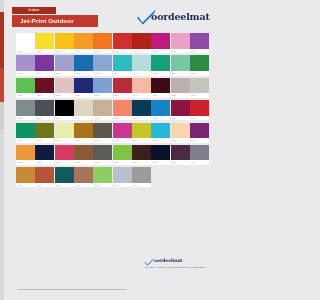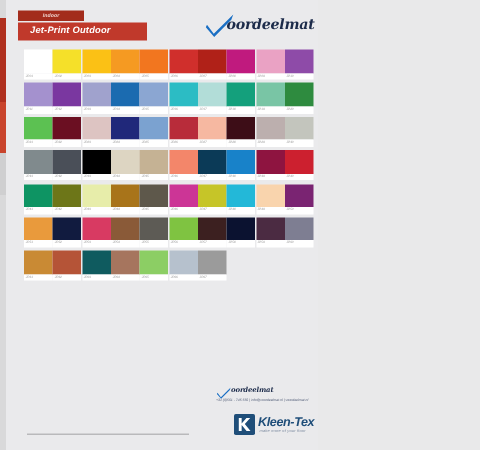--- a/index.html
+++ b/index.html
@@ -11,21 +11,21 @@
   }
   #page{position:relative;width:212px;height:300px;background:#e9e9ea;}
 
   
   .edge-strip{position:absolute;left:0;top:0;width:4px;height:300px;background:#d9d9da;}
   .edge-accent{position:absolute;left:0;top:12px;width:4px;height:56px;background:#b0301f;}
   .edge-accent2{position:absolute;left:0;top:68px;width:4px;height:34px;background:#c9442c;}
   .edge-accent3{position:absolute;left:0;top:102px;width:4px;height:28px;background:#cfcfd0;}
 
   
-  .sheet{position:absolute;left:4px;top:0;width:208px;height:300px;background:#eaeaec;font-style:italic;}
+  .sheet{position:absolute;left:4px;top:0;width:208px;height:300px;background:#eaeaec;}
 
   
   .tab-indoor{
     position:absolute;left:8px;top:7px;width:44px;height:7px;
     background:#a32c1c;color:#f0d7d2;
     font-size:3.4px;line-height:7px;text-align:center;letter-spacing:.1px;
     font-weight:bold;
   }
   .tab-outdoor{
     position:absolute;left:8px;top:15px;width:86px;height:12px;
@@ -390,23 +390,15 @@
     <div class="foot-rule"></div>
 
     <div class="vd-foot">
       <svg width="11" height="8" viewBox="0 0 20 16" style="position:absolute;left:0;top:0;">
         <path d="M1 7.5 L5.5 13.5 L18.5 0.6 L17.2 4.2 L5.8 15.6 L0.2 9.2 Z" fill="#1a6fc4"></path>
       </svg>
       <div class="vd-foot-word">oordeelmat</div>
       <div class="vd-foot-contact">+31 (0)561 - 745 556 | info@voordeelmat.nl | voordeelmat.nl</div>
     </div>
 
-    <div class="kt">
-      <svg class="kt-mark" width="14" height="14" viewBox="0 0 14 14">
-        <rect x="0" y="0" width="14" height="14" rx="1.2" fill="#1f4e79"></rect>
-        <path d="M3.2 2.6 L5.1 2.6 L5.1 6.3 L8.3 2.6 L10.8 2.6 L7.2 6.7 L11 11.4 L8.4 11.4 L5.1 7.3 L5.1 11.4 L3.2 11.4 Z" fill="#ffffff"></path>
-      </svg>
-      <div class="kt-word">Kleen-Tex</div>
-      <div class="kt-tag">make more of your floor</div>
-    </div>
 
   </div>
 </div>
 
 </body></html>

